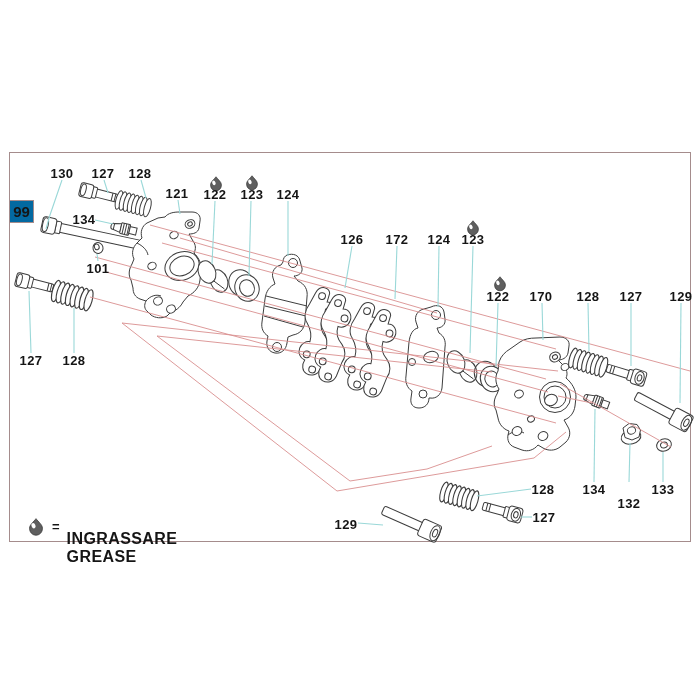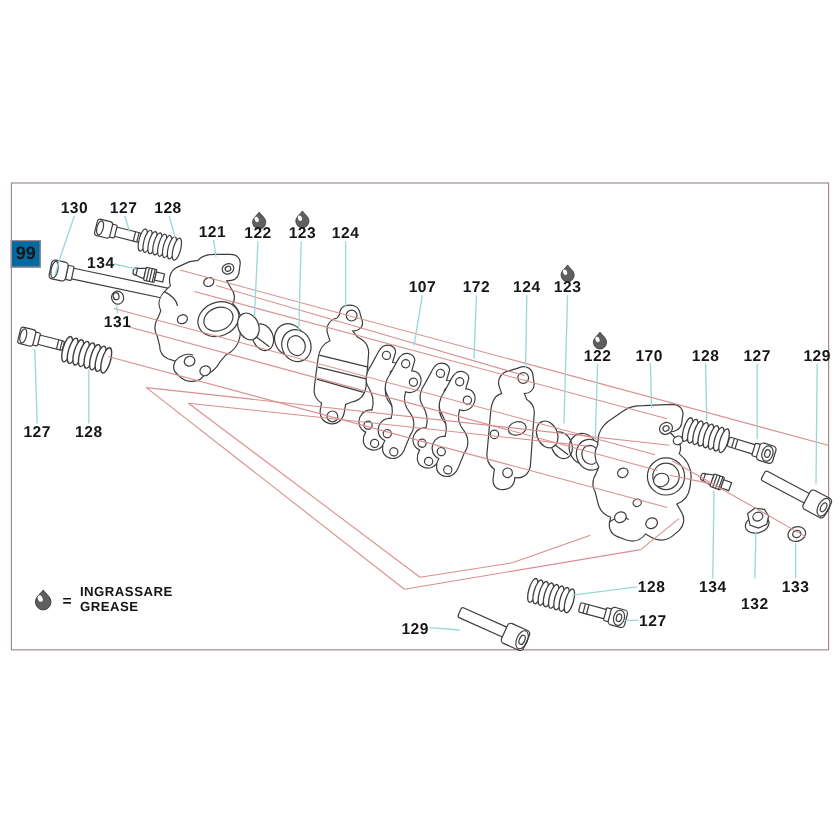--- a/index.html
+++ b/index.html
@@ -9,22 +9,22 @@
          border:1.5px solid var(--frame);}
   .refbox{position:absolute;left:9px;top:152px;width:23px;height:21px;
           border:1.5px solid var(--frame);background:#0369a1;display:flex;
           align-items:center;justify-content:center;font-weight:bold;font-size:15px;
           color:var(--text);margin-top:48px;}
   .lbl{position:absolute;transform:translate(-50%,-50%);font-weight:bold;
        font-size:13px;letter-spacing:.4px;color:var(--text);white-space:nowrap;}
   svg.scene{position:absolute;left:0;top:0;}
   .legend{position:absolute;left:27px;top:488px;display:flex;align-items:center;gap:7px;}
   .legend .eq{font-weight:bold;font-size:13px;color:var(--text);}
-  .legend .txt{font-weight:bold;font-size:11px;line-height:1.1;letter-spacing:.4px;
-               color:var(--text);}
+  .legend .txt{font-weight:bold;font-size:16px;line-height:1.1;letter-spacing:.4px;
+               color:var(--text);margin-top:42px;}
   .outl{stroke:var(--outline);fill:#fff;stroke-width:1;}
   .outn{stroke:var(--outline);fill:none;stroke-width:1;}
   .red{stroke:var(--construction);fill:none;stroke-width:0.9;}
   .cyan{stroke:var(--leader);fill:none;stroke-width:1.1;}
 </style>
 </head>
 <body>
 
 <div class="canvas">
 
@@ -327,31 +327,31 @@
 
   <div class="refbox">99</div>
 
   <div class="lbl" style="left:62px;top:173px">130</div>
   <div class="lbl" style="left:103px;top:173px">127</div>
   <div class="lbl" style="left:140px;top:173px">128</div>
   <div class="lbl" style="left:177px;top:193px">121</div>
   <div class="lbl" style="left:215px;top:194px">122</div>
   <div class="lbl" style="left:252px;top:194px">123</div>
   <div class="lbl" style="left:288px;top:194px">124</div>
-  <div class="lbl" style="left:352px;top:239px">107</div>
+  <div class="lbl" style="left:352px;top:239px">126</div>
   <div class="lbl" style="left:397px;top:239px">172</div>
   <div class="lbl" style="left:439px;top:239px">124</div>
   <div class="lbl" style="left:473px;top:239px">123</div>
   <div class="lbl" style="left:498px;top:296px">122</div>
   <div class="lbl" style="left:541px;top:296px">170</div>
   <div class="lbl" style="left:588px;top:296px">128</div>
   <div class="lbl" style="left:631px;top:296px">127</div>
   <div class="lbl" style="left:681px;top:296px">129</div>
   <div class="lbl" style="left:84px;top:219px">134</div>
-  <div class="lbl" style="left:98px;top:268px">131</div>
+  <div class="lbl" style="left:98px;top:268px">101</div>
   <div class="lbl" style="left:31px;top:360px">127</div>
   <div class="lbl" style="left:74px;top:360px">128</div>
   <div class="lbl" style="left:543px;top:489px">128</div>
   <div class="lbl" style="left:544px;top:517px">127</div>
   <div class="lbl" style="left:594px;top:489px">134</div>
   <div class="lbl" style="left:629px;top:503px">132</div>
   <div class="lbl" style="left:663px;top:489px">133</div>
   <div class="lbl" style="left:346px;top:524px">129</div>
 
   <div class="legend">

